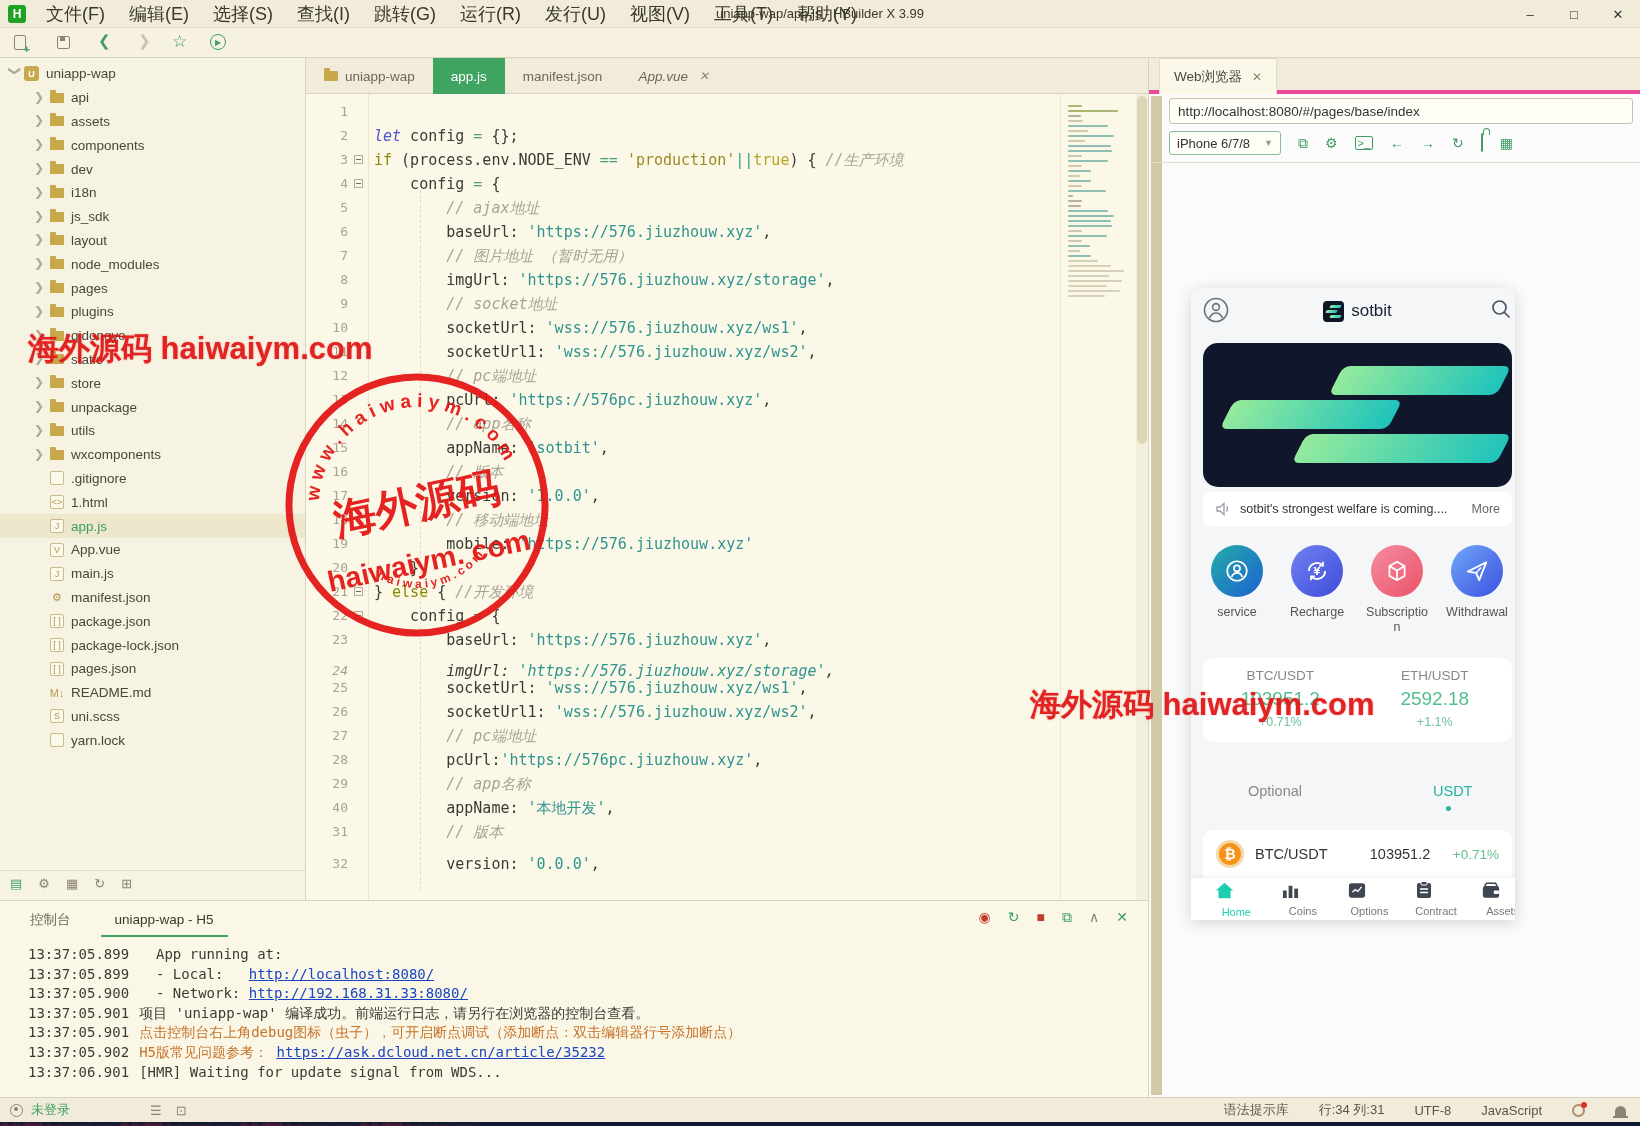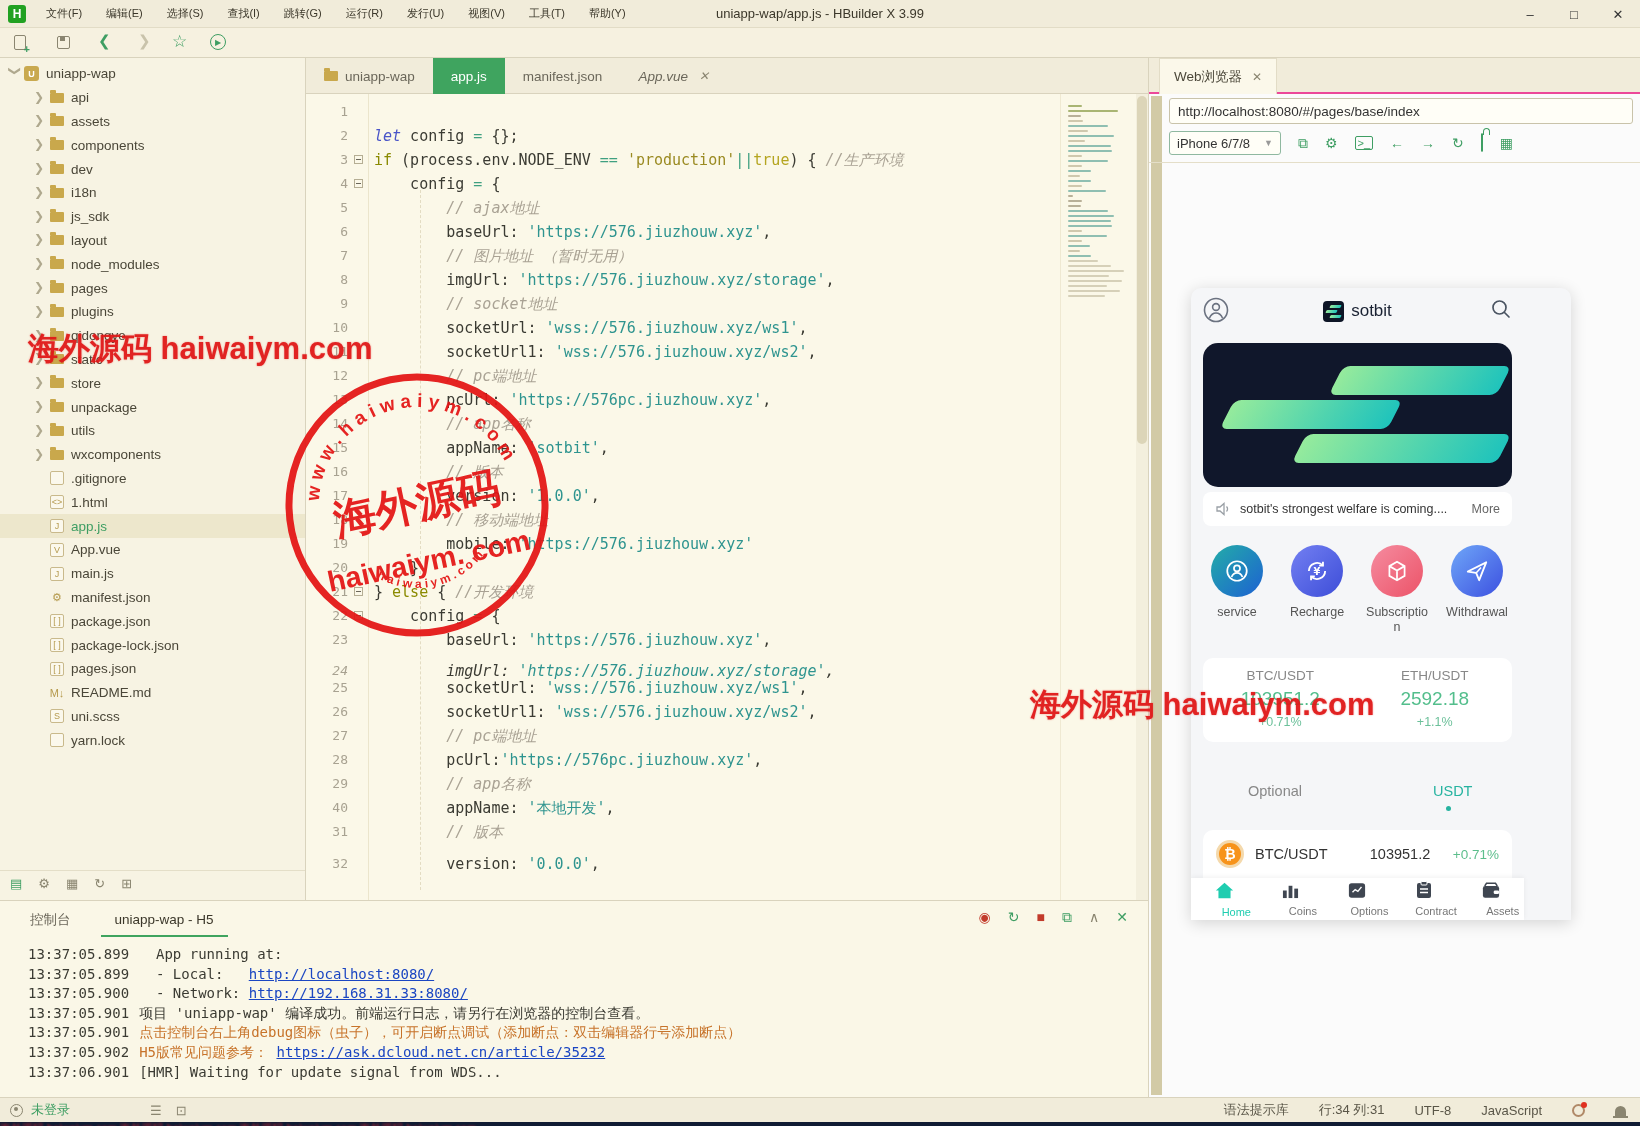--- a/index.html
+++ b/index.html
@@ -4,21 +4,21 @@
 <style>
   * { margin:0; padding:0; box-sizing:border-box; }
   html,body { background:#888; }
   body { font-family:"Liberation Sans", sans-serif; }
   .screen { position:relative; width:1640px; height:1126px; background:#FBF8E8; overflow:hidden; margin:0 auto; }
 
   
   .titlebar { position:absolute; left:0; top:0; width:1640px; height:28px; background:#F1ECDA; border-bottom:1px solid #E2DCC6; display:flex; align-items:center; }
   .hlogo { width:18px; height:18px; background:#21A121; color:#fff; font-weight:bold; font-size:12px; border-radius:3px; display:flex; align-items:center; justify-content:center; margin:0 10px 0 8px; }
   .menus { display:flex; gap:4px; }
-  .menu-item { font-size:11px; color:#3B372A; padding:3px 10px; cursor:default; }
+  .menu-item { font-size:18px; color:#3B372A; padding:3px 10px; cursor:default; }
   .win-title { position:absolute; left:640px; top:6px; width:360px; text-align:center; font-size:13px; color:#3B372A; }
   .win-ctrls { position:absolute; right:0; top:0; height:28px; display:flex; }
   .win-btn { width:44px; height:28px; display:flex; align-items:center; justify-content:center; font-size:13px; color:#333; }
 
   
   .toolbar { position:absolute; left:0; top:28px; width:1640px; height:30px; background:#F6F1E0; border-bottom:1px solid #D9D3BD; }
   .tb-ic { position:absolute; top:4px; font-size:15px; color:#8A8570; }
   .ic-page { width:12px; height:15px; border:1.5px solid #8A8570; border-radius:2px; position:relative; }
   .ic-page.plus::after { content:'+'; position:absolute; right:-5px; bottom:-6px; color:#3E9E63; font-size:11px; font-weight:bold; }
   .ic-save { width:13px; height:13px; border:1.5px solid #8A8570; border-radius:2px; position:relative; }
@@ -103,34 +103,34 @@
   .sb-right { position:absolute; right:14px; display:flex; align-items:center; gap:30px; }
   .ic-pie { width:13px; height:13px; border-radius:50%; border:2px solid #B08968; position:relative; }
   .ic-pie::after { content:''; position:absolute; right:-4px; top:-4px; width:6px; height:6px; border-radius:50%; background:#E03020; }
   .ic-bell { width:11px; height:10px; border-radius:6px 6px 0 0; background:#8A8570; position:relative; margin-top:2px; }
   .ic-bell::after { content:''; position:absolute; left:-2px; bottom:-2px; width:15px; height:2px; background:#8A8570; }
   .darkstrip { position:absolute; left:0; top:1122px; width:1640px; height:4px; background:#101B33; overflow:hidden; }
   .darkstrip span { color:#C23; font-size:11px; filter:blur(1px); position:relative; top:-4px; white-space:nowrap; }
 
   
   .rpanel { position:absolute; left:1148px; top:58px; width:492px; height:1039px; background:#FBFBFB; border-left:1px solid #D9D3BD; }
-  .rp-tabs { position:absolute; left:0; top:0; width:492px; height:36px; background:#F1ECDA; border-bottom:2px solid #ec4899; }
+  .rp-tabs { position:absolute; left:0; top:0; width:492px; height:36px; background:#F1ECDA; border-bottom:4px solid #ec4899; }
   .rp-tab { position:absolute; left:10px; top:0; height:36px; background:#FBF8EA; border:1px solid #E2DCC6; border-bottom:none; display:flex; align-items:center; gap:10px; padding:0 14px; font-size:13.5px; color:#4A4638; }
   .rp-splitter { position:absolute; left:2px; top:38px; width:11px; height:999px; background:#D2CAA6; }
   .url-input { position:absolute; left:20px; top:40px; width:464px; height:26px; border:1px solid #C9C3AA; background:#FFFEF7; border-radius:3px; font-size:13.5px; color:#333; padding:0 8px; font-family:"Liberation Sans",sans-serif; outline:none; }
   .device-row { position:absolute; left:20px; top:72px; width:464px; height:26px; display:flex; align-items:center; gap:17px; }
   .device-sel { width:112px; height:24px; border:1px solid #8FB8A0; border-radius:3px; background:#FFFEF7; display:flex; align-items:center; justify-content:space-between; padding:0 7px; font-size:13px; color:#333; }
   .device-sel .caret { color:#999; font-size:9px; }
   .dev-ic { color:#3E9E63; font-size:14px; }
   .ic-lock { width:10px; height:8px; border:1.5px solid #3E9E63; border-radius:2px; position:relative; margin-top:5px; }
   .ic-lock::before { content:''; position:absolute; left:1px; top:-6px; width:5px; height:6px; border:1.5px solid #3E9E63; border-bottom:none; border-radius:4px 4px 0 0; }
   .rp-sep { position:absolute; left:0; top:104px; width:492px; height:1px; background:#E4DEC8; }
 
   
-  .phone { position:absolute; left:42px; top:230px; width:380px; height:632px; background:#F5F6F8; border-radius:10px 10px 0 0; box-shadow:0 3px 16px rgba(0,0,0,.16); overflow:hidden; }
+  .phone { position:absolute; left:42px; top:230px; width:324px; height:632px; background:#F5F6F8; border-radius:10px 10px 0 0; box-shadow:0 3px 16px rgba(0,0,0,.16); overflow:hidden; }
   .ph-head { position:absolute; left:0; top:0; width:333px; height:46px; display:flex; align-items:center; justify-content:center; }
   .ph-user { position:absolute; left:12px; top:9px; }
   .ph-search { position:absolute; right:12px; top:10px; }
   .ph-brand { display:flex; align-items:center; gap:7px; }
   .ph-logo { width:21px; height:21px; background:#0D1526; border-radius:4px; position:relative; overflow:hidden; }
   .ph-logo i { position:absolute; height:3px; width:11px; background:linear-gradient(90deg,#9BEC9E,#1EC3BC); border-radius:1px; transform:skewX(-25deg); }
   .ph-title { font-size:17px; color:#1A2233; font-weight:500; }
   .banner { position:absolute; left:12px; top:55px; width:309px; height:144px; background:#10172B; border-radius:15px; overflow:hidden; }
   .stripe { position:absolute; height:29px; border-radius:7px; background:linear-gradient(100deg,#96EB9C,#1EC3BC); transform:skewX(-27deg); }
   .notice { position:absolute; left:12px; top:204px; width:309px; height:34px; background:#FFFFFF; border-radius:8px; display:flex; align-items:center; padding:0 12px; gap:9px; }

